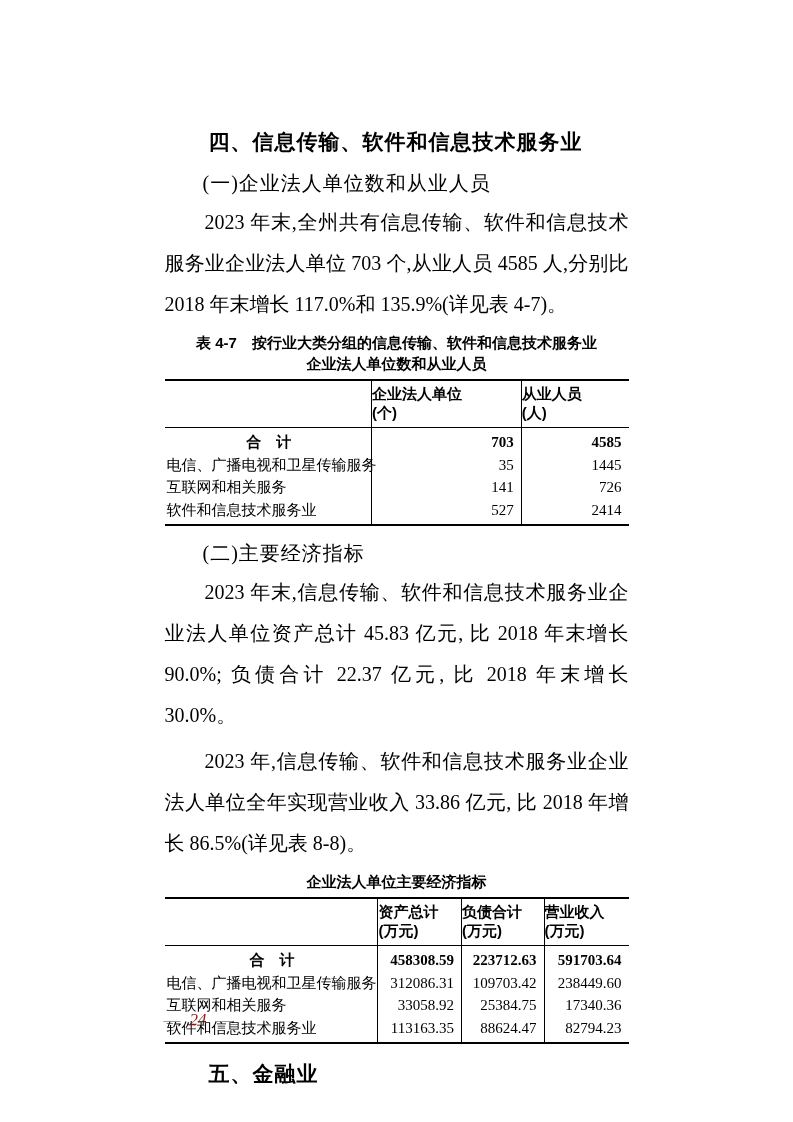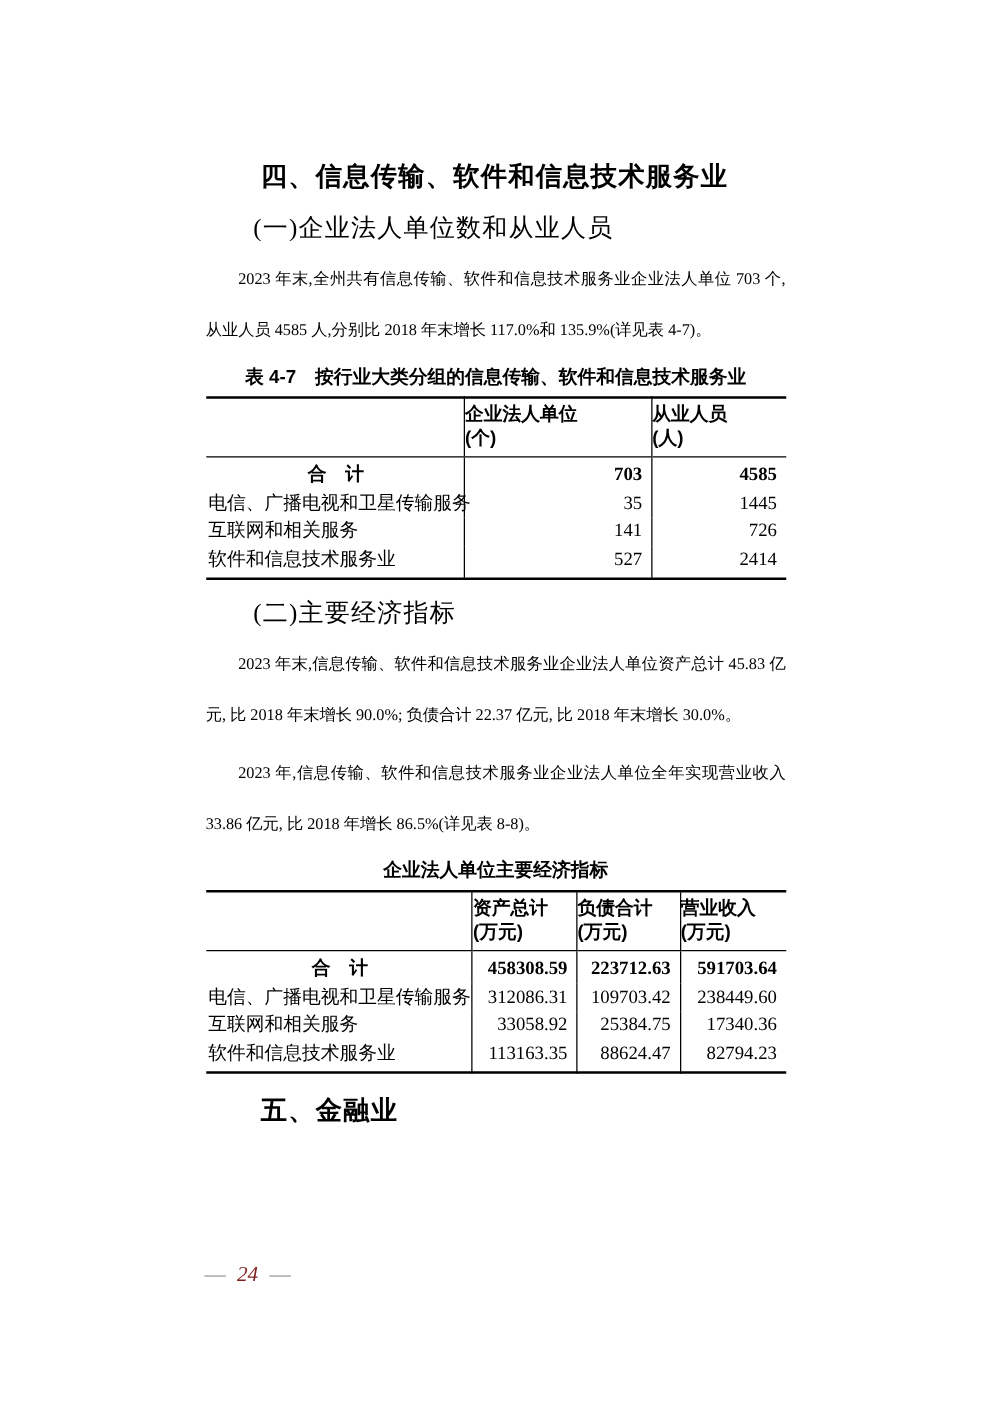--- a/index.html
+++ b/index.html
@@ -23,21 +23,21 @@
     letter-spacing:1px;
   }
   .sub-heading {
     font-size:20px;
     line-height:28px;
     margin:13px 0 0 38px;
     font-weight:normal;
     letter-spacing:1px;
   }
   .body-para {
-    font-size:13px;
+    font-size:20px;
     line-height:41px;
     text-align:justify;
     text-indent:2em;
     margin-top:5px;
   }
   .table-block { margin-top:7px; }
   .table-title {
     text-align:center;
     font-family:"Liberation Sans","DejaVu Sans",sans-serif;
     font-weight:bold;
@@ -93,20 +93,21 @@
 <div class="page">
 
   <div class="section-heading">四、信息传输、软件和信息技术服务业</div>
 
   <div class="sub-heading">(一)企业法人单位数和从业人员</div>
 
   <p class="body-para">2023 年末,全州共有信息传输、软件和信息技术服务业企业法人单位 703 个,从业人员 4585 人,分别比 2018 年末增长 117.0%和 135.9%(详见表 4-7)。</p>
 
   <div class="table-block">
     <div class="table-title">表 4-7　按行业大类分组的信息传输、软件和信息技术服务业</div>
+    <div class="table-title">企业法人单位数和从业人员</div>
     <table class="data-table">
       <colgroup>
         <col style="width:44.6%">
         <col style="width:32.3%">
         <col style="width:23.1%">
       </colgroup>
       <thead>
         <tr>
           <th></th>
           <th class="vline">

